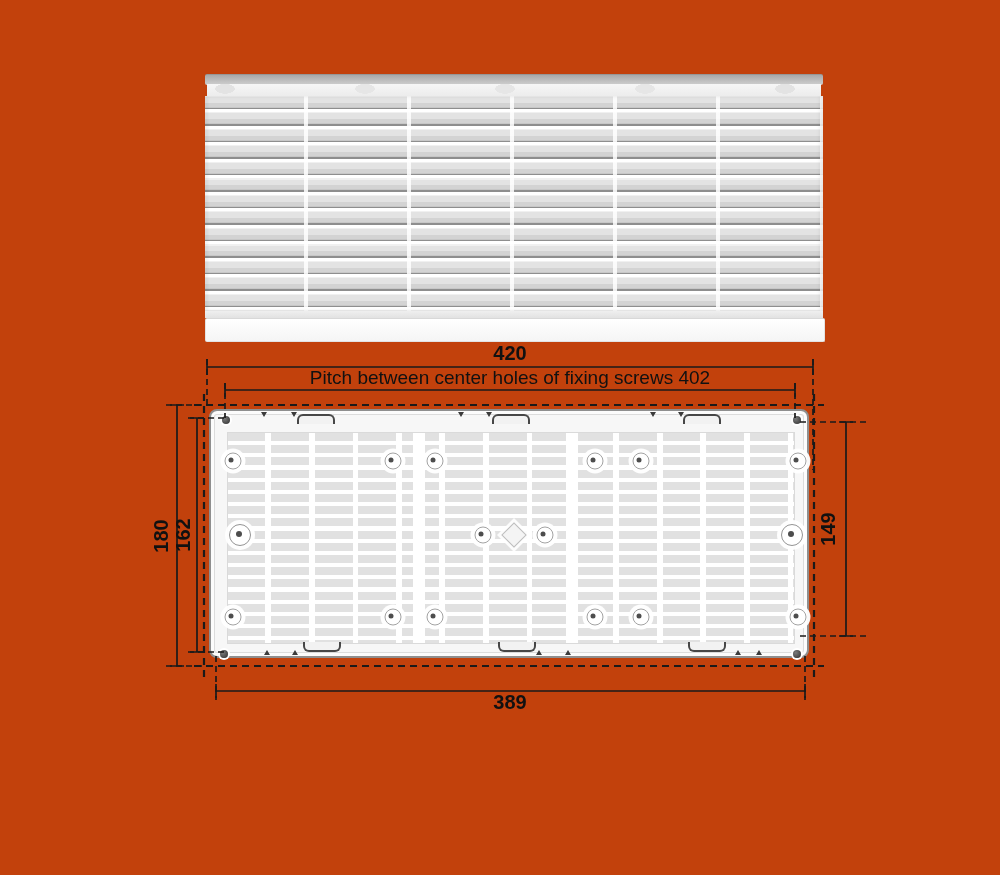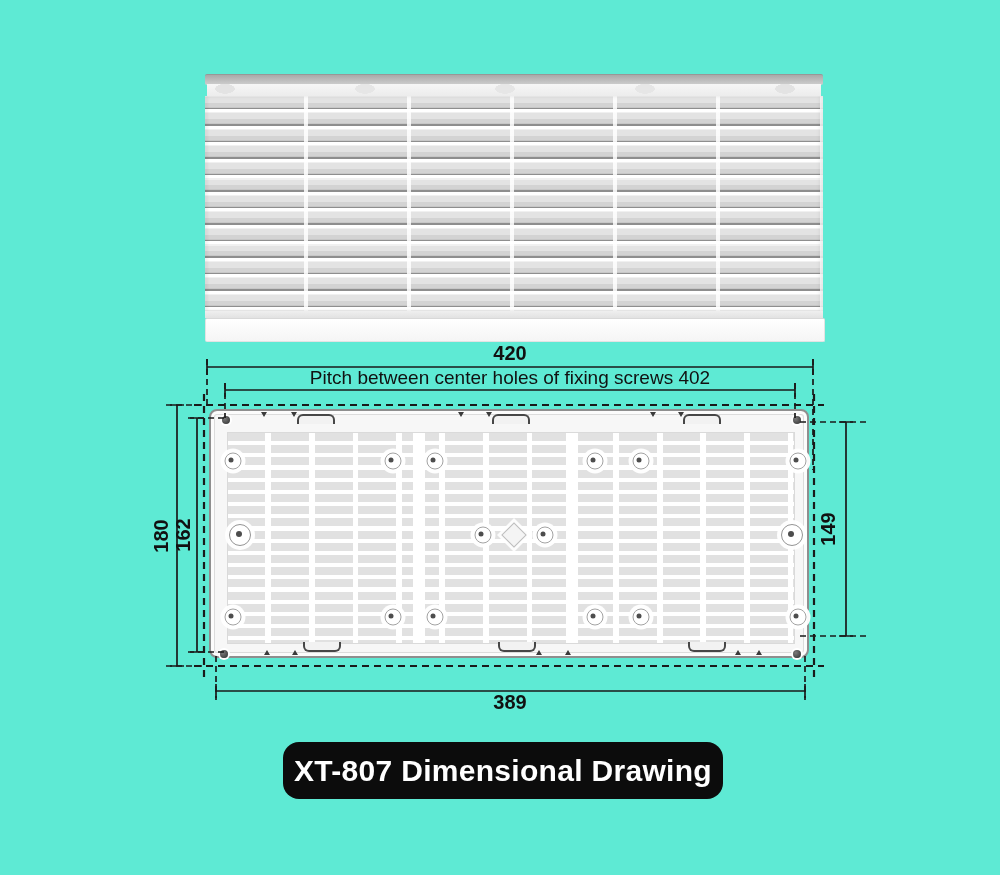--- a/index.html
+++ b/index.html
@@ -1,17 +1,17 @@
 <!DOCTYPE html>
 <html><head>
 <meta charset="utf-8">
 <style>
   html,body{margin:0;padding:0;background:#fff;}
   #canvas{
-    position:relative; width:1000px; height:875px; background:#5eead4;
+    position:relative; width:1000px; height:875px; background:#c2410c;
     font-family:"Liberation Sans", sans-serif; overflow:hidden;
   }
 
   
   .render{position:absolute; left:205px; top:74px; width:618px; height:266px;}
   .render .cap{
     position:absolute; left:0; top:0; width:100%; height:10px;
     background:linear-gradient(to bottom,#a9a9a9,#cfcfcf);
     border-top:1px solid #979797; border-radius:2px;
   }
@@ -221,17 +221,14 @@
     </g>
 
     <text class="dimnum" x="510" y="360" text-anchor="middle">420</text>
     <text class="dimnote" x="510" y="384" text-anchor="middle">Pitch between center holes of fixing screws 402</text>
     <text class="dimnum" x="168" y="536" text-anchor="middle" transform="rotate(-90 168 536)">180</text>
     <text class="dimnum" x="190" y="535" text-anchor="middle" transform="rotate(-90 190 535)">162</text>
     <text class="dimnum" x="835" y="529" text-anchor="middle" transform="rotate(-90 835 529)">149</text>
     <text class="dimnum" x="510" y="709" text-anchor="middle">389</text>
   </svg>
 
-  <div class="badge">
-    <span>XT-807 Dimensional Drawing</span>
-  </div>
 
 </div>
 
 </body></html>

